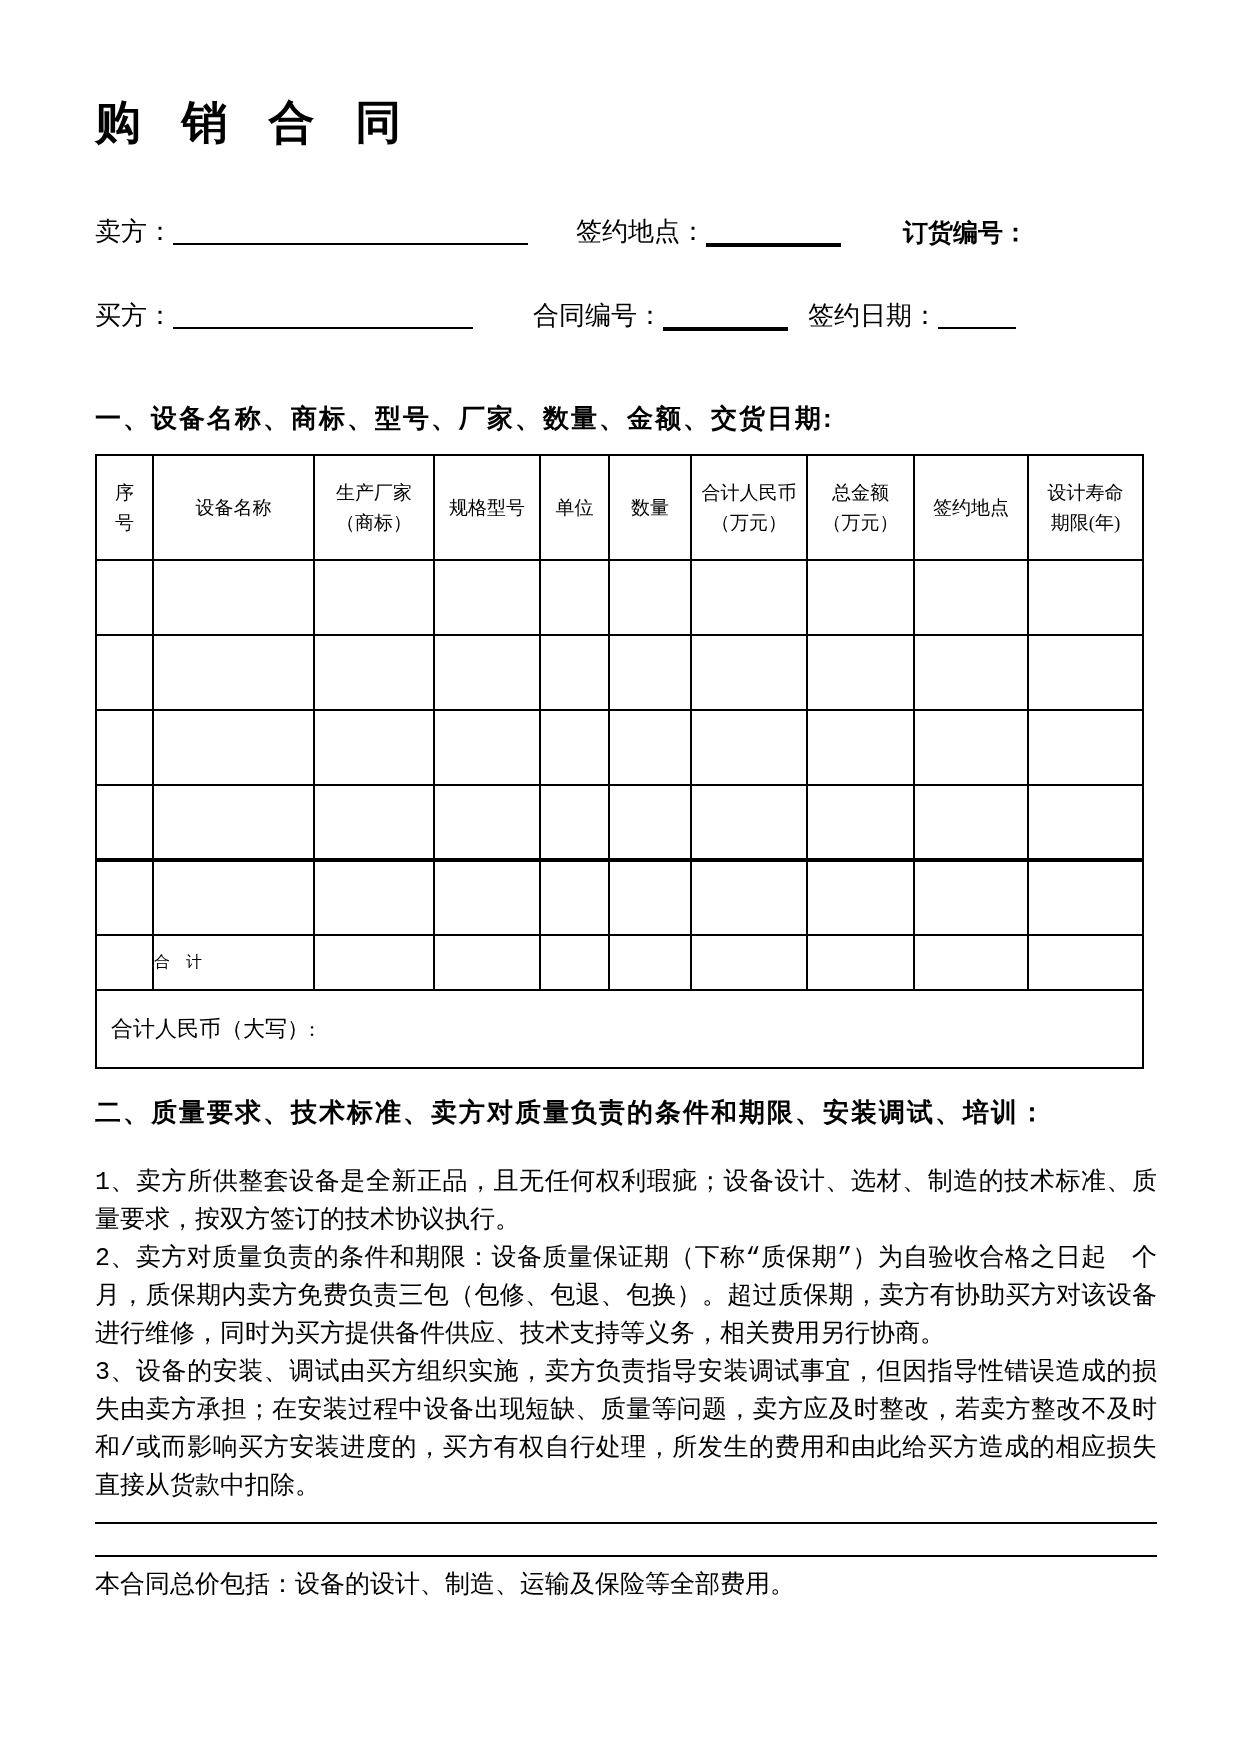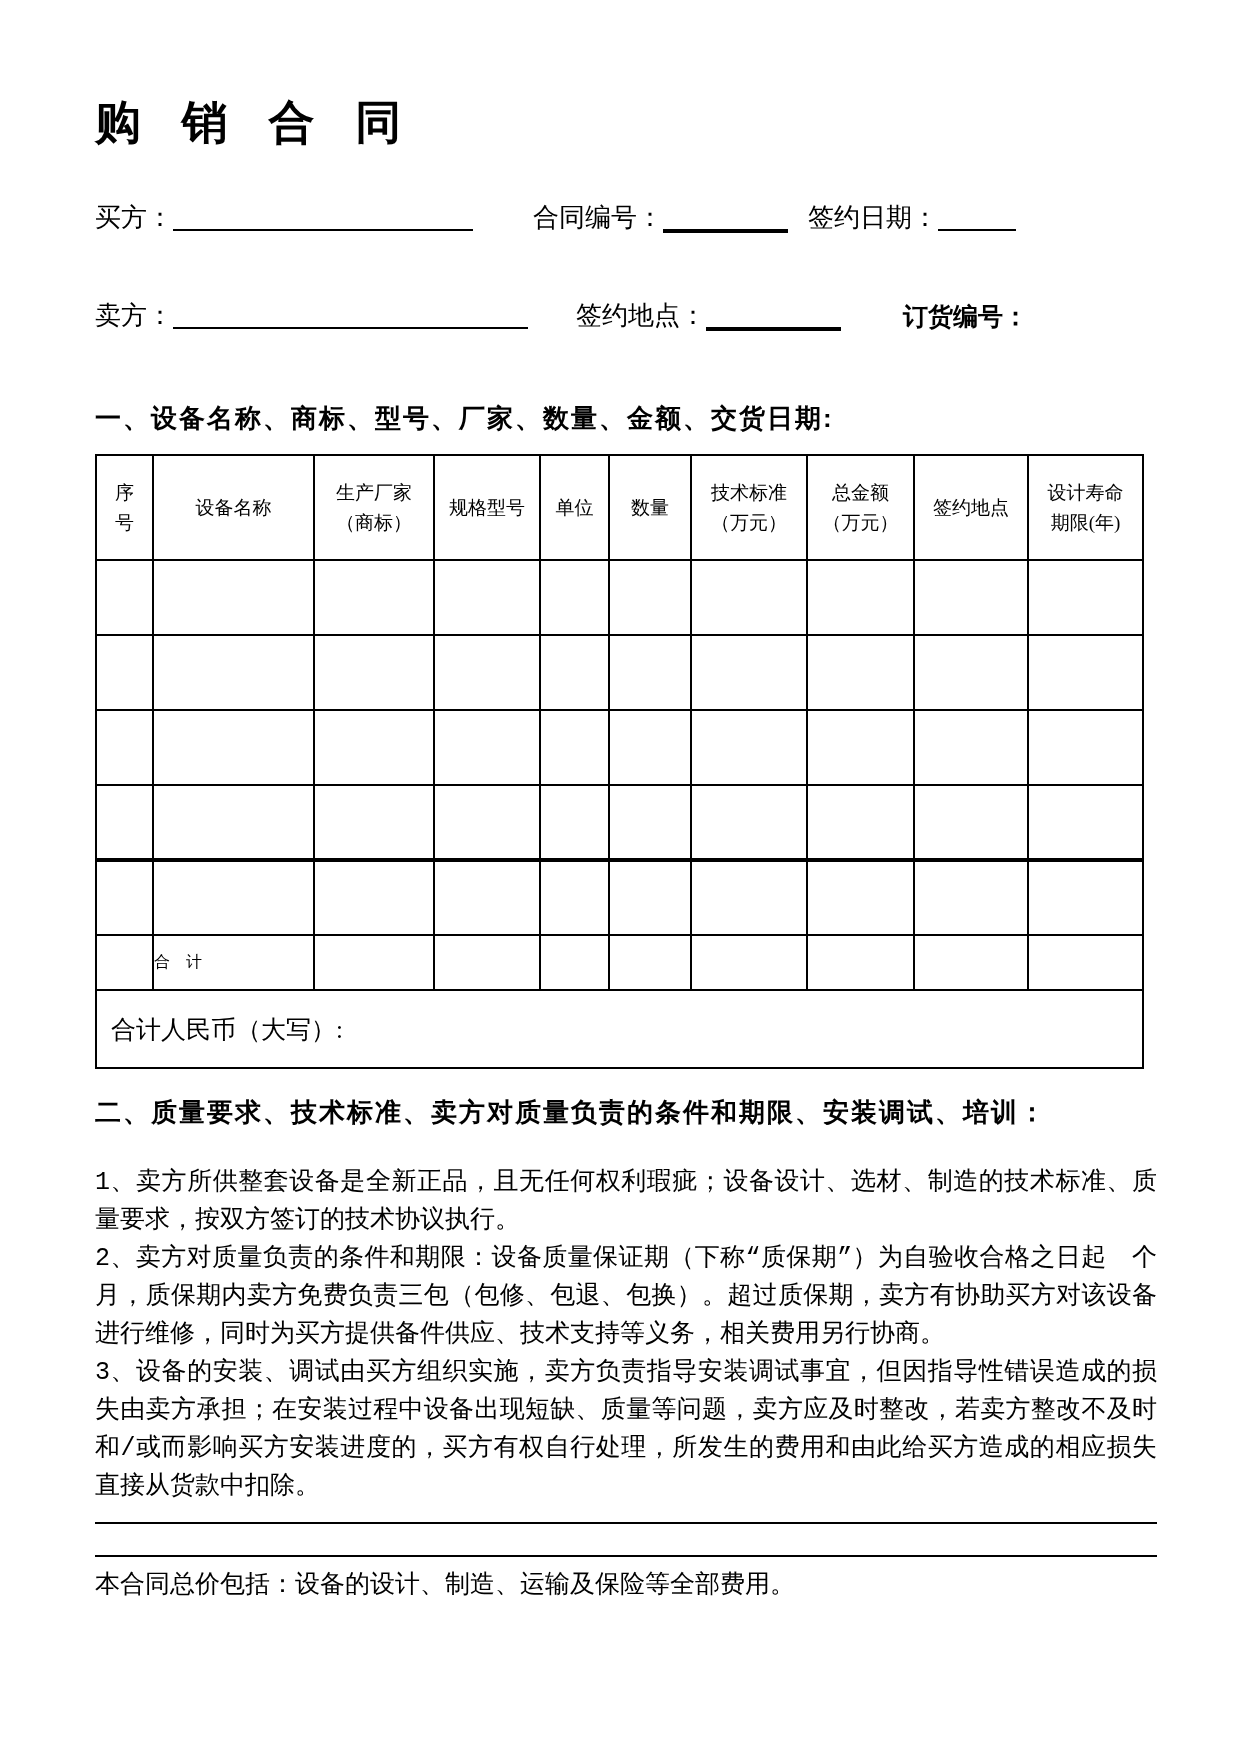--- a/index.html
+++ b/index.html
@@ -81,21 +81,21 @@
     white-space: pre-line;
     padding: 2px;
   }
   tr.head-row { height: 105px; }
   tr.empty-row { height: 75px; }
   tr.thick-top td { border-top: 4px solid #000; }
   tr.total-row { height: 55px; }
   tr.total-row td { font-size: 16px; }
   tr.words-row { height: 78px; }
   tr.words-row td {
-    font-size: 25px;
+    font-size: 22px;
     text-align: left;
     padding-left: 14px;
   }
 
   .clauses { margin-top: 36px; font-family: Liberation Mono, monospace; }
   .clauses p {
     font-size: 25px;
     line-height: 38px;
     text-align: justify;
     text-justify: inter-ideograph;
@@ -113,36 +113,36 @@
     font-size: 25px;
     line-height: 38px;
   }
 </style>
 </head>
 <body>
 
 <div class="page">
 
   <h1 class="doc-title">购 销 合 同</h1>
+
+  <div class="fields-row row-b">
+    <span>卖方：</span>
+      <span class="fill w355"></span>
+    <span class="gap48">签约地点：</span>
+      <span class="fill thick w135"></span>
+    <span class="gap62 bold-label">订货编号：</span>
+  </div>
 
   <div class="fields-row row-a">
     <span>买方：</span>
       <span class="fill w300"></span>
     <span class="gap60">合同编号：</span>
       <span class="fill thick w125"></span>
     <span class="gap20">签约日期：</span>
       <span class="fill w78"></span>
-  </div>
-
-  <div class="fields-row row-b">
-    <span>卖方：</span>
-      <span class="fill w355"></span>
-    <span class="gap48">签约地点：</span>
-      <span class="fill thick w135"></span>
-    <span class="gap62 bold-label">订货编号：</span>
   </div>
 
   <h2 class="sec-heading sec1">一、设备名称、商标、型号、厂家、数量、金额、交货日期:</h2>
 
   <table class="equip">
     <colgroup>
       <col style="width:57px">
         <col style="width:161px">
         <col style="width:120px">
         <col style="width:106px">
@@ -156,21 +156,21 @@
     <thead>
       <tr class="head-row">
         <th>序
 号</th>
         <th>设备名称</th>
         <th>生产厂家
 （商标）</th>
         <th>规格型号</th>
         <th>单位</th>
         <th>数量</th>
-        <th>技术标准
+        <th>合计人民币
 （万元）</th>
         <th>总金额
 （万元）</th>
         <th>签约地点</th>
         <th>设计寿命
 期限(年)</th>
       </tr>
     </thead>
     <tbody>
 

